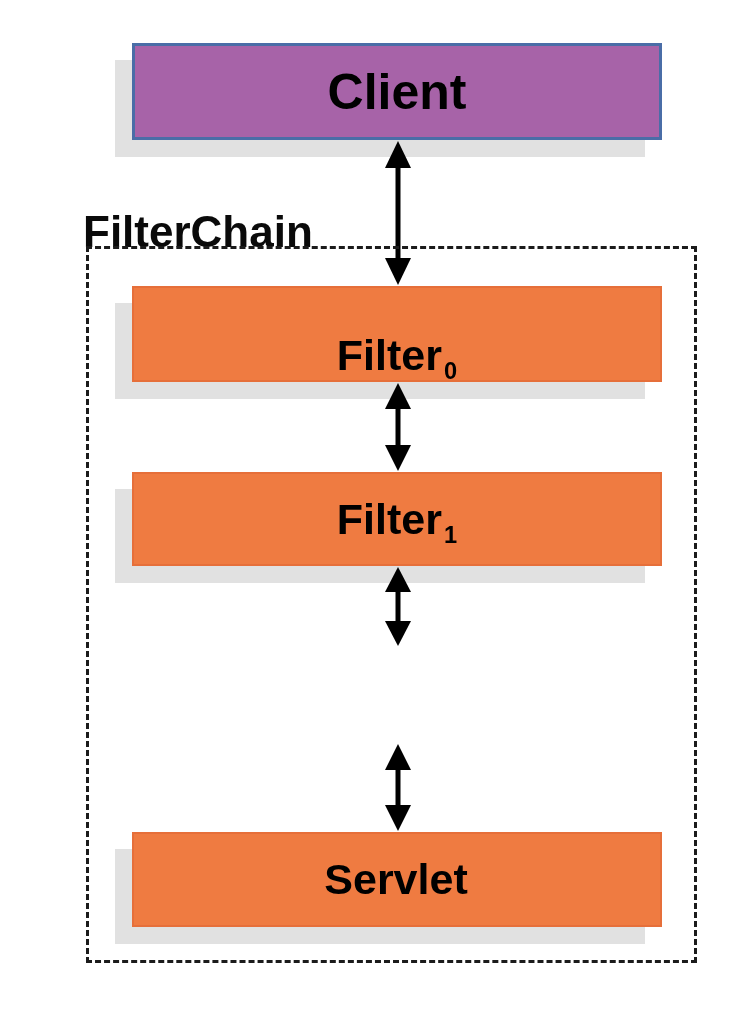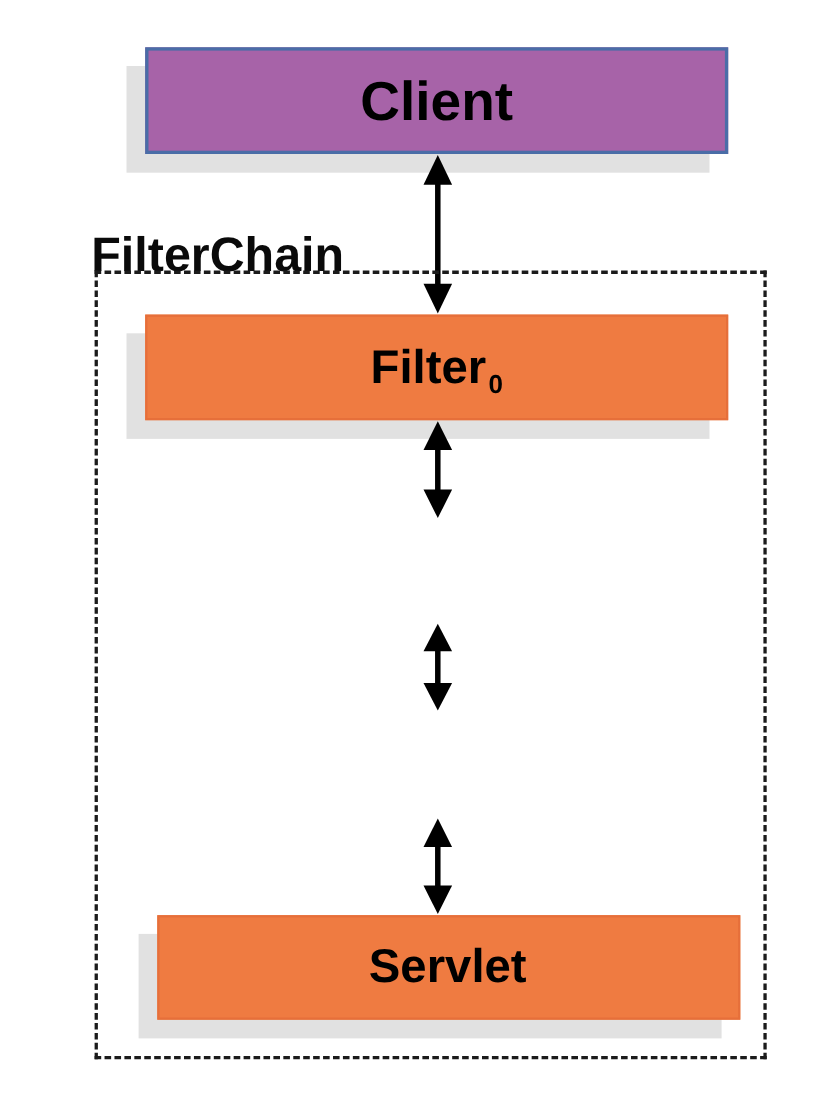--- a/index.html
+++ b/index.html
@@ -32,24 +32,24 @@
     height: 97px;
     background: #a763a8;
     border: 3px solid #4a6da7;
     font-size: 50px;
   }
   .orange-box {
     background: #ef7b41;
     border: 2px solid #e66f3a;
     font-size: 43px;
   }
-  .filter0-box { top: 286px; height: 96px; }
+  .filter0-box { top: 286px; height: 96px; align-items: flex-end; }
   .filter1-box { top: 472px; height: 94px; }
   .filter2-box { top: 647px; height: 96px; }
-  .servlet-box { top: 832px; height: 95px; margin-left: 11px; }
+  .servlet-box { top: 832px; height: 95px; }
 
   .chain-label {
     position: absolute;
     left: 83px;
     top: 182px;
     font-size: 44px;
     font-weight: bold;
     color: #0a0a0a;
     line-height: 1;
     margin-top: 28px;
@@ -103,20 +103,23 @@
   </div>
 
   <div class="arrow" style="top:382px;">
     <svg width="40" height="90" viewBox="0 0 40 90" xmlns="http://www.w3.org/2000/svg">
       <line x1="20" y1="20" x2="20" y2="70" stroke="#000000" stroke-width="5"></line>
       <polygon points="20,1 7,27 33,27" fill="#000000"></polygon>
       <polygon points="20,89 7,63 33,63" fill="#000000"></polygon>
     </svg>
   </div>
 
+  <div class="box orange-box filter1-box">
+    <span><span>Filter</span><span class="sub">1</span></span>
+  </div>
 
   <div class="arrow" style="top:566px;">
     <svg width="40" height="81" viewBox="0 0 40 81" xmlns="http://www.w3.org/2000/svg">
       <line x1="20" y1="20" x2="20" y2="61" stroke="#000000" stroke-width="5"></line>
       <polygon points="20,1 7,26 33,26" fill="#000000"></polygon>
       <polygon points="20,80 7,55 33,55" fill="#000000"></polygon>
     </svg>
   </div>
 
 

